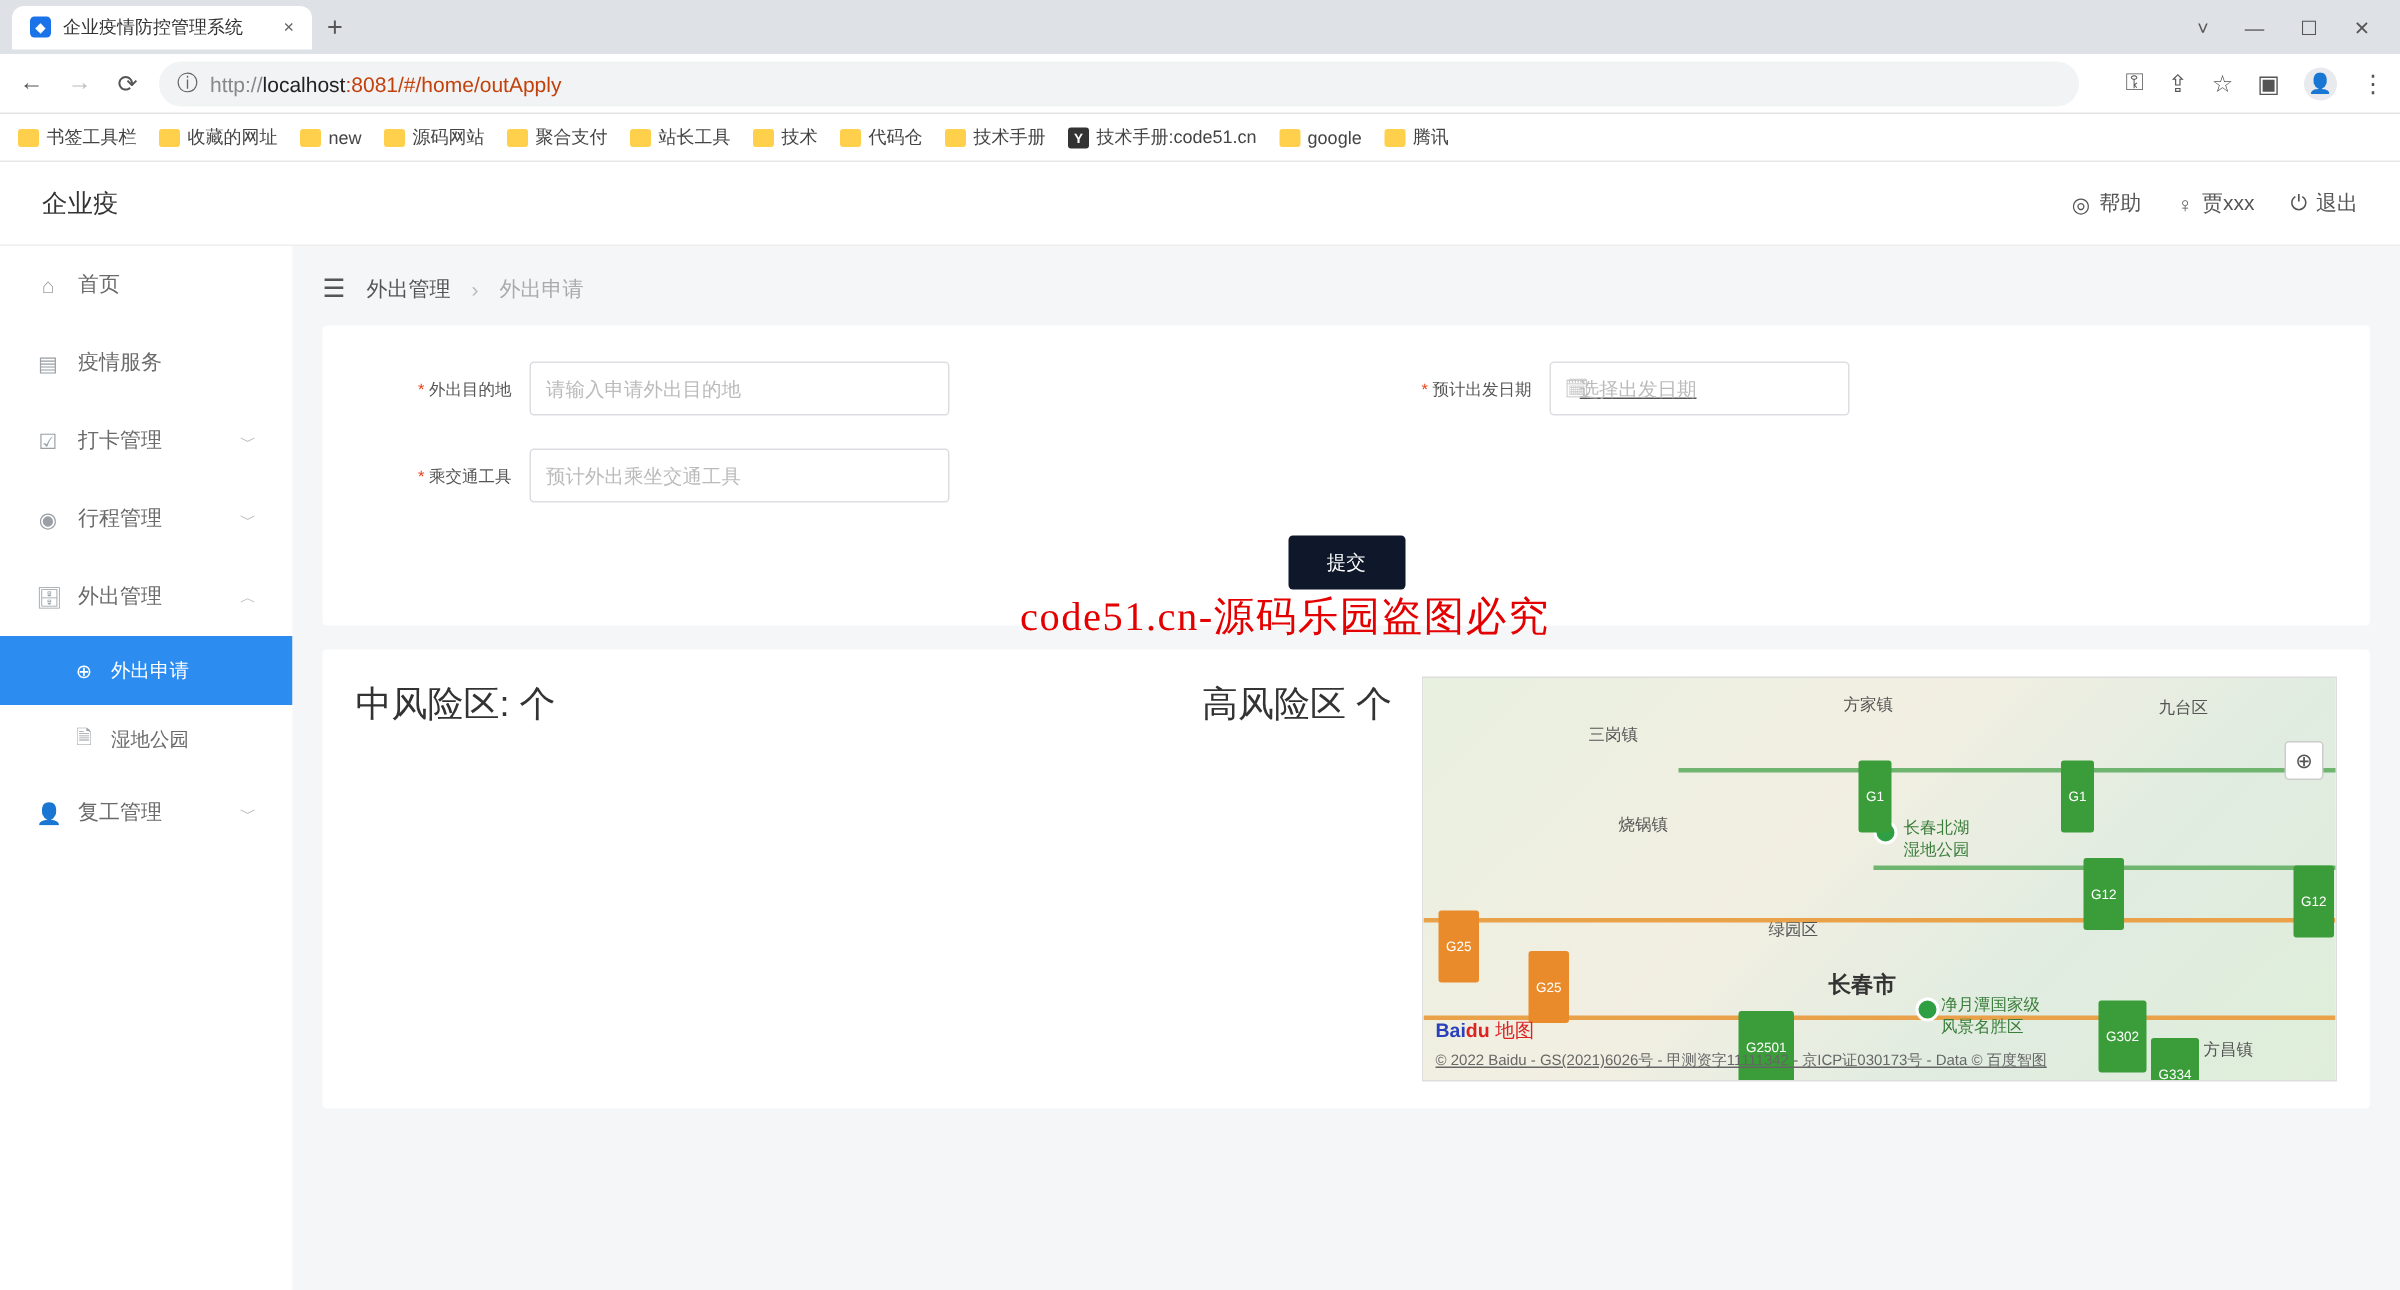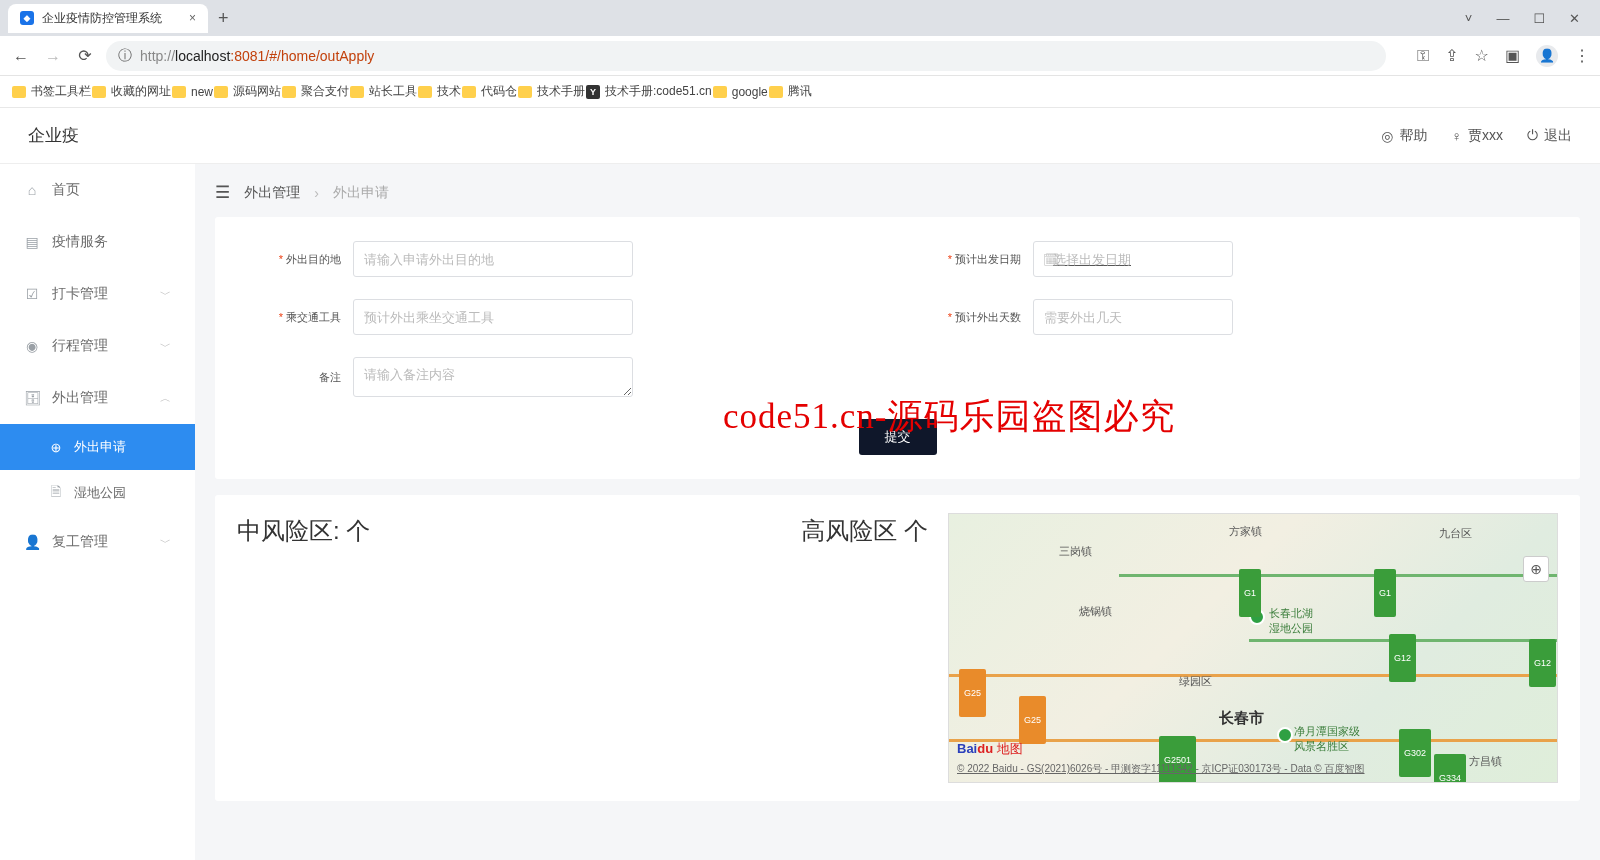--- a/index.html
+++ b/index.html
@@ -18,21 +18,21 @@
 .addr-bar { display: flex; align-items: center; height: 40px; padding: 4px 10px; gap: 10px; background: #fff; border-bottom: 1px solid #e4e4e4; }
 .nav-btn { width: 22px; text-align: center; color: #555; cursor: pointer; font-size: 16px; }
 .nav-btn.disabled { color: #bbb; }
 .addr-input { flex: 1; height: 30px; background: #f1f3f4; border-radius: 15px; display: flex; align-items: center; padding: 0 12px; color: #555; font-size: 14px; max-width: 1280px; }
 .addr-input .info-icon { margin-right: 8px; color: #666; }
 .addr-input .host { color: #222; }
 .addr-icons { display: flex; gap: 16px; color: #555; font-size: 16px; align-items: center; margin-left: auto; }
 .addr-icons span { cursor: pointer; }
 .avatar-circle { width: 22px; height: 22px; border-radius: 50%; background: #e8eaed; display: inline-flex; align-items: center; justify-content: center; font-size: 13px; }
 
-.bookmarks { display: flex; align-items: center; height: 32px; padding: 0 12px; gap: 1px; background: #fff; border-bottom: 1px solid #e8e8e8; font-size: 12px; color: #444; }
+.bookmarks { display: flex; align-items: center; height: 32px; padding: 0 12px; gap: 15px; background: #fff; border-bottom: 1px solid #e8e8e8; font-size: 12px; color: #444; }
 .bm { display: flex; align-items: center; gap: 5px; cursor: pointer; }
 .bm-folder { width: 14px; height: 12px; background: #ffd04c; border-radius: 2px; display: inline-block; }
 .bm-icon-dark { width: 14px; height: 14px; background: #333; color: #fff; display: inline-flex; align-items: center; justify-content: center; font-size: 9px; font-weight: bold; border-radius: 2px; }
 
 
 .app { display: flex; flex-direction: column; height: 752px; }
 .app-header { display: flex; align-items: center; height: 56px; padding: 0 28px; border-bottom: 1px solid #eee; }
 .app-logo { font-size: 17px; color: #333; }
 .header-right { margin-left: auto; display: flex; gap: 24px; color: #555; font-size: 14px; align-items: center; }
 .header-item { display: flex; align-items: center; gap: 6px; cursor: pointer; }
@@ -60,21 +60,21 @@
 .form-input::placeholder { color: #bbb; }
 .form-textarea { width: 280px; height: 40px; border: 1px solid #dcdee2; border-radius: 3px; padding: 8px 10px; font-size: 13px; resize: vertical; font-family: inherit; }
 .form-textarea::placeholder { color: #bbb; }
 .date-input { position: relative; }
 .date-input .cal-icon { position: absolute; left: 10px; top: 50%; transform: translateY(-50%); color: #bbb; font-size: 13px; }
 .date-input .form-input { padding-left: 19px; width: 200px; text-decoration: underline; }
 
 .submit-area { text-align: center; margin-top: 6px; }
 .btn-primary { background: #0f172a; color: #fff; border: none; padding: 9px 26px; border-radius: 3px; cursor: pointer; font-size: 13px; }
 
-.watermark { position: absolute; left: 508px; top: 176px; font-size: 35px; color: #e40000; font-family: "SimSun", serif; letter-spacing: 1px; pointer-events: none; z-index: 20; white-space: nowrap; }
+.watermark { position: absolute; left: 465px; top: 176px; font-size: 27px; color: #e40000; font-family: "SimSun", serif; letter-spacing: 1px; pointer-events: none; z-index: 20; white-space: nowrap; }
 
 .card2 { background: #fff; border-radius: 3px; padding: 18px 22px; display: flex; gap: 20px; }
 .risk-text { flex: 1; display: flex; justify-content: space-between; font-size: 24px; color: #333; padding-top: 2px; }
 .map-box { width: 610px; height: 270px; position: relative; border: 1px solid #ddd; overflow: hidden; }
 .map-bg { width: 100%; height: 100%; background: linear-gradient(135deg,#e8f0e0 0%, #f2efe2 40%, #e0ece0 70%, #dfeeda 100%); position: relative; }
 .map-city { position: absolute; font-size: 15px; font-weight: bold; color: #333; left: 270px; top: 195px; }
 .map-label { position: absolute; font-size: 11px; color: #555; }
 .marker { position: absolute; width: 16px; height: 16px; background: #2ea043; border-radius: 50%; border: 2px solid #fff; }
 .road-badge { position: absolute; background: #e98b2a; color: #fff; font-size: 9px; padding: 19px 5px; border-radius: 2px; }
 .road-badge.green { background: #3a9d3a; }
@@ -252,30 +252,20 @@
             <div class="date-input">
               <span class="cal-icon">🗓</span>
               <input class="form-input" placeholder="选择出发日期" style="">
             </div>
           </div>
         </div>
         <div class="form-row">
           <div class="form-group">
             <div class="form-label"><span class="req">*</span><span>乘交通工具</span></div>
             <input class="form-input" placeholder="预计外出乘坐交通工具" style="">
-          </div>
-          <div class="form-group" style="margin-left:210px">
-            <div class="form-label"><span class="req">*</span><span>预计外出天数</span></div>
-            <input class="form-input" style="width: 200px;" placeholder="需要外出几天">
-          </div>
-        </div>
-        <div class="form-row">
-          <div class="form-group">
-            <div class="form-label"><span>备注</span></div>
-            <textarea class="form-textarea" placeholder="请输入备注内容" style=""></textarea>
           </div>
         </div>
         <div class="submit-area">
           <button class="btn-primary">提交</button>
         </div>
         <div class="watermark">code51.cn-源码乐园盗图必究</div>
       </div>
 
       <div class="card2">
         <div class="risk-text">

